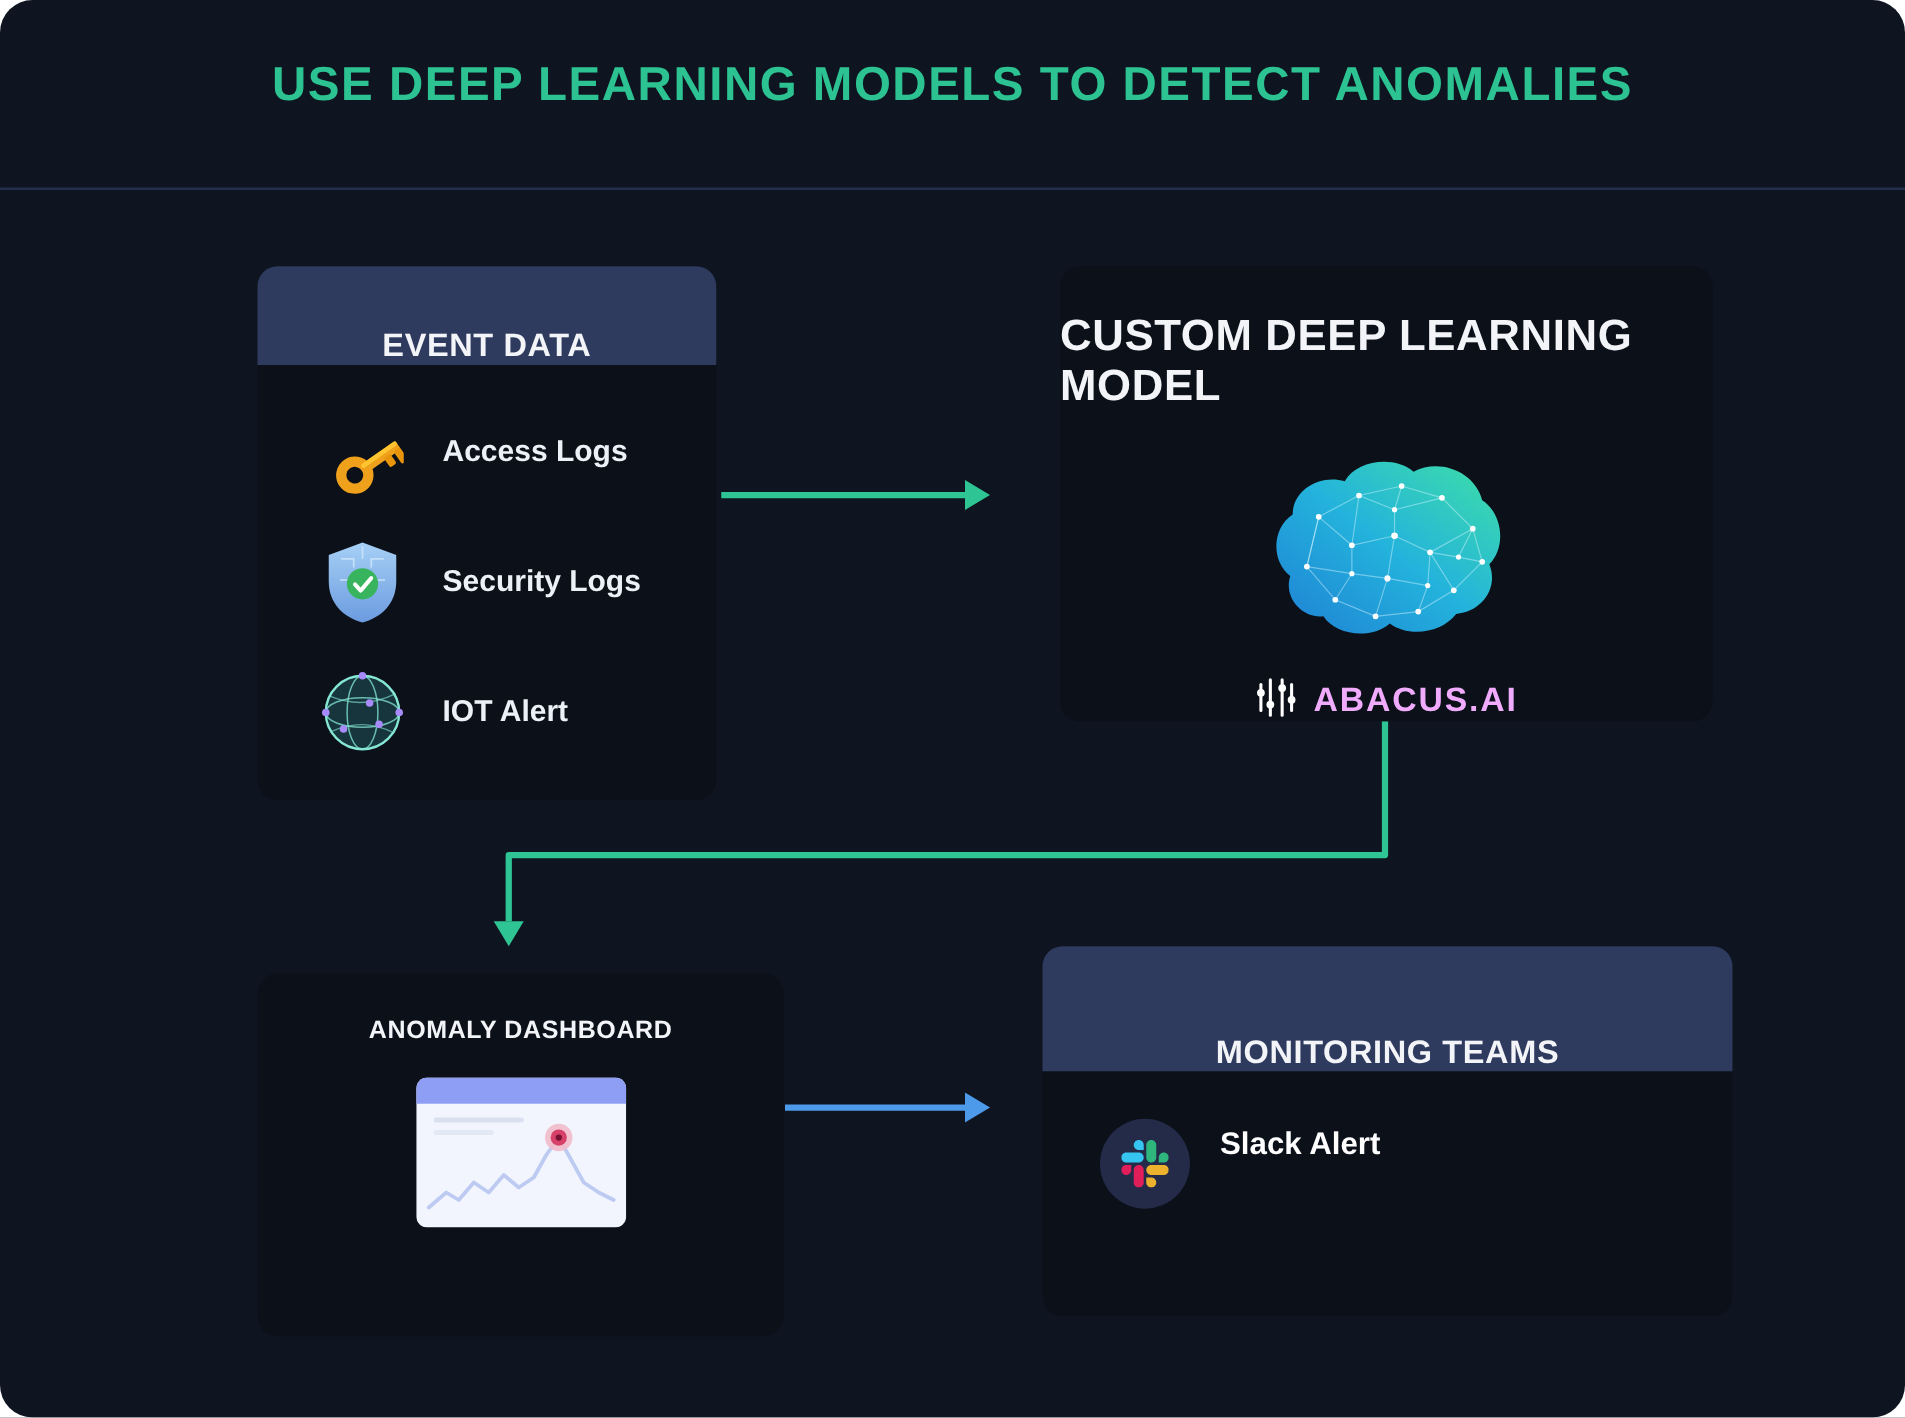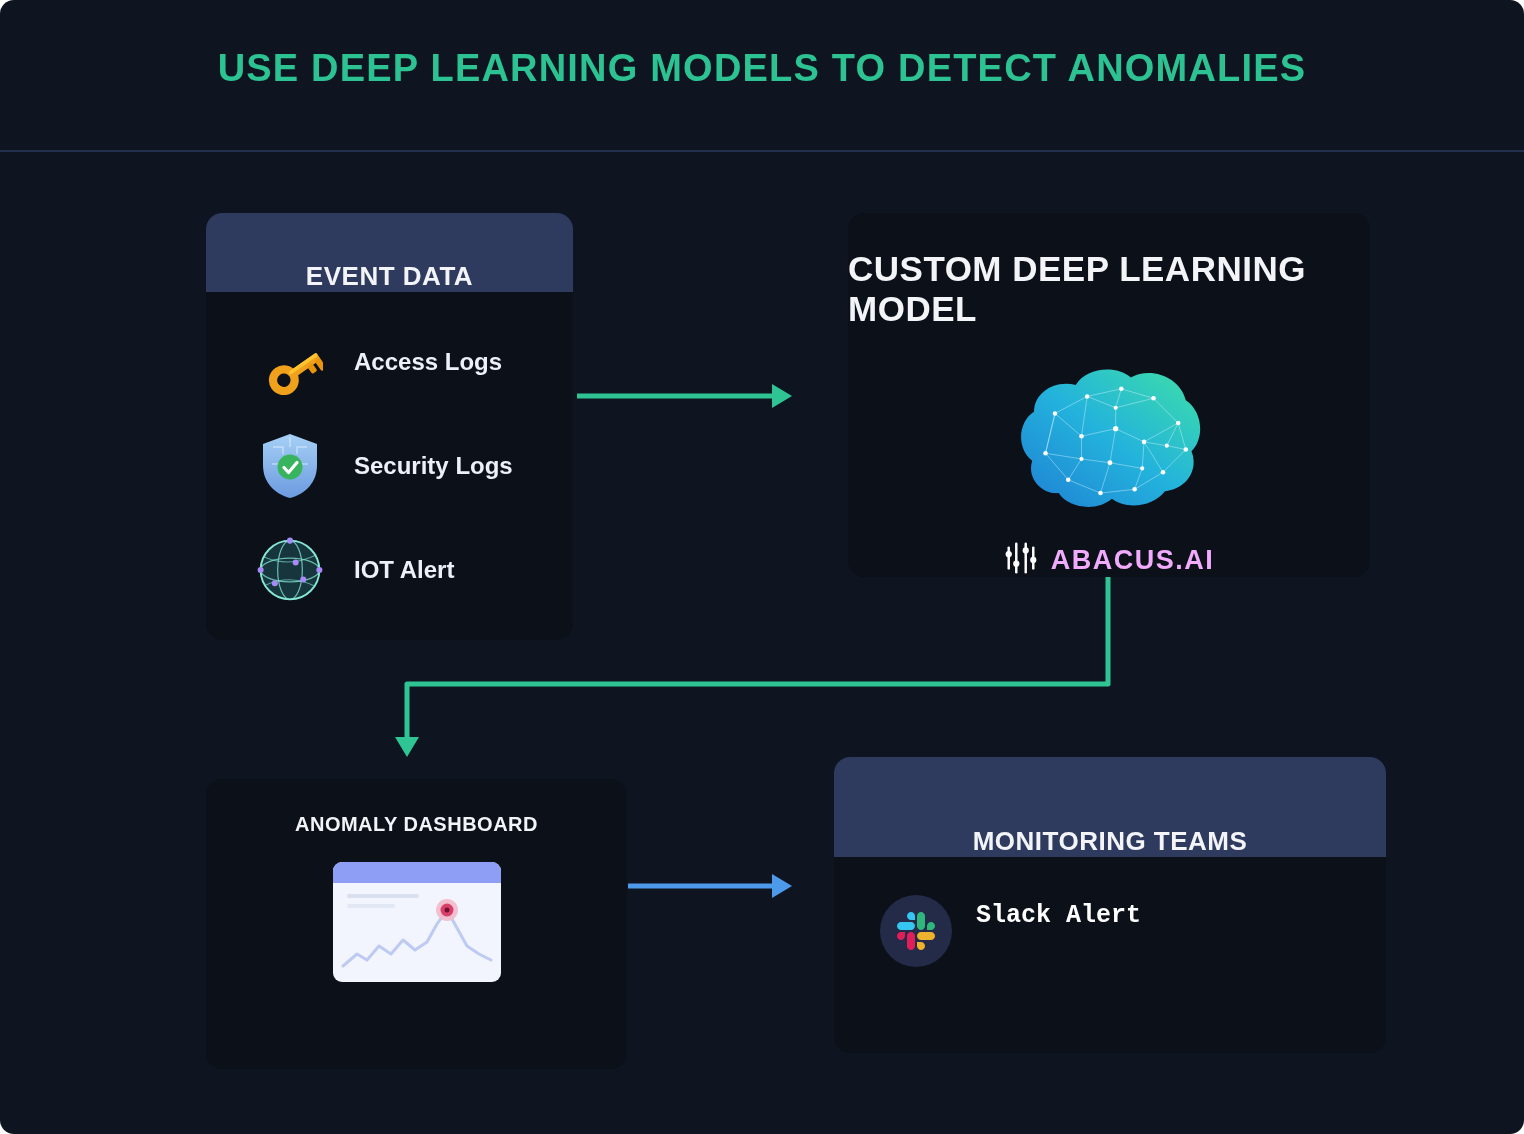--- a/index.html
+++ b/index.html
@@ -1,18 +1,18 @@
 <!DOCTYPE html>
 <html><head>
 <meta charset="utf-8">
 <style>
   html,body { margin:0; padding:0; background:#ffffff; font-family:"Liberation Sans", sans-serif; }
   .canvas {
     position:relative; width:1524px; height:1134px;
-    background:#0E1520; border-radius:14px; overflow:hidden;
+    background:#0E1520; border-radius:26px; overflow:hidden;
   }
   .main-title {
     position:absolute; top:47px; left:0; width:100%;
     text-align:center; color:#2CC291; font-size:38px; font-weight:bold;
     letter-spacing:1.2px;
   }
   .divider { position:absolute; top:150px; left:0; width:100%; height:2px; background:#22304E; }
 
   .arrow-layer { position:absolute; left:0; top:0; width:1524px; height:1134px; z-index:1; }
 
@@ -41,21 +41,21 @@
   
   #dashboard-card { left:206px; top:779px; width:421px; height:290px; display:flex; flex-direction:column; align-items:center; }
   .dash-title { margin-top:34px; color:#F2F4F8; font-size:20px; font-weight:bold; letter-spacing:0.5px; }
   .dash-illustration { margin-top:26px; }
 
   
   #monitoring-card { left:834px; top:757px; width:552px; height:296px; }
   #monitoring-card .card-header { height:100px; }
   .alert-row { display:flex; padding:38px 26px 0 46px; gap:24px; align-items:flex-start; }
   .slack-badge { width:72px; height:72px; border-radius:50%; background:#242B49; display:flex; align-items:center; justify-content:center; flex:0 0 auto; }
-  .alert-texts { padding-top:6px;font-family:Liberation Mono, monospace; }
+  .alert-texts { padding-top:6px; }
   .alert-title { color:#FFFFFF; font-size:25px; font-weight:bold; margin:0 0 12px 0; }
   .alert-text { color:#E9EDF5; font-size:25px; line-height:1.32; max-width:345px; }
 </style>
 </head>
 <body>
 
 <div class="canvas">
 
   <div class="main-title">USE DEEP LEARNING MODELS TO DETECT ANOMALIES</div>
   <div class="divider"></div>

